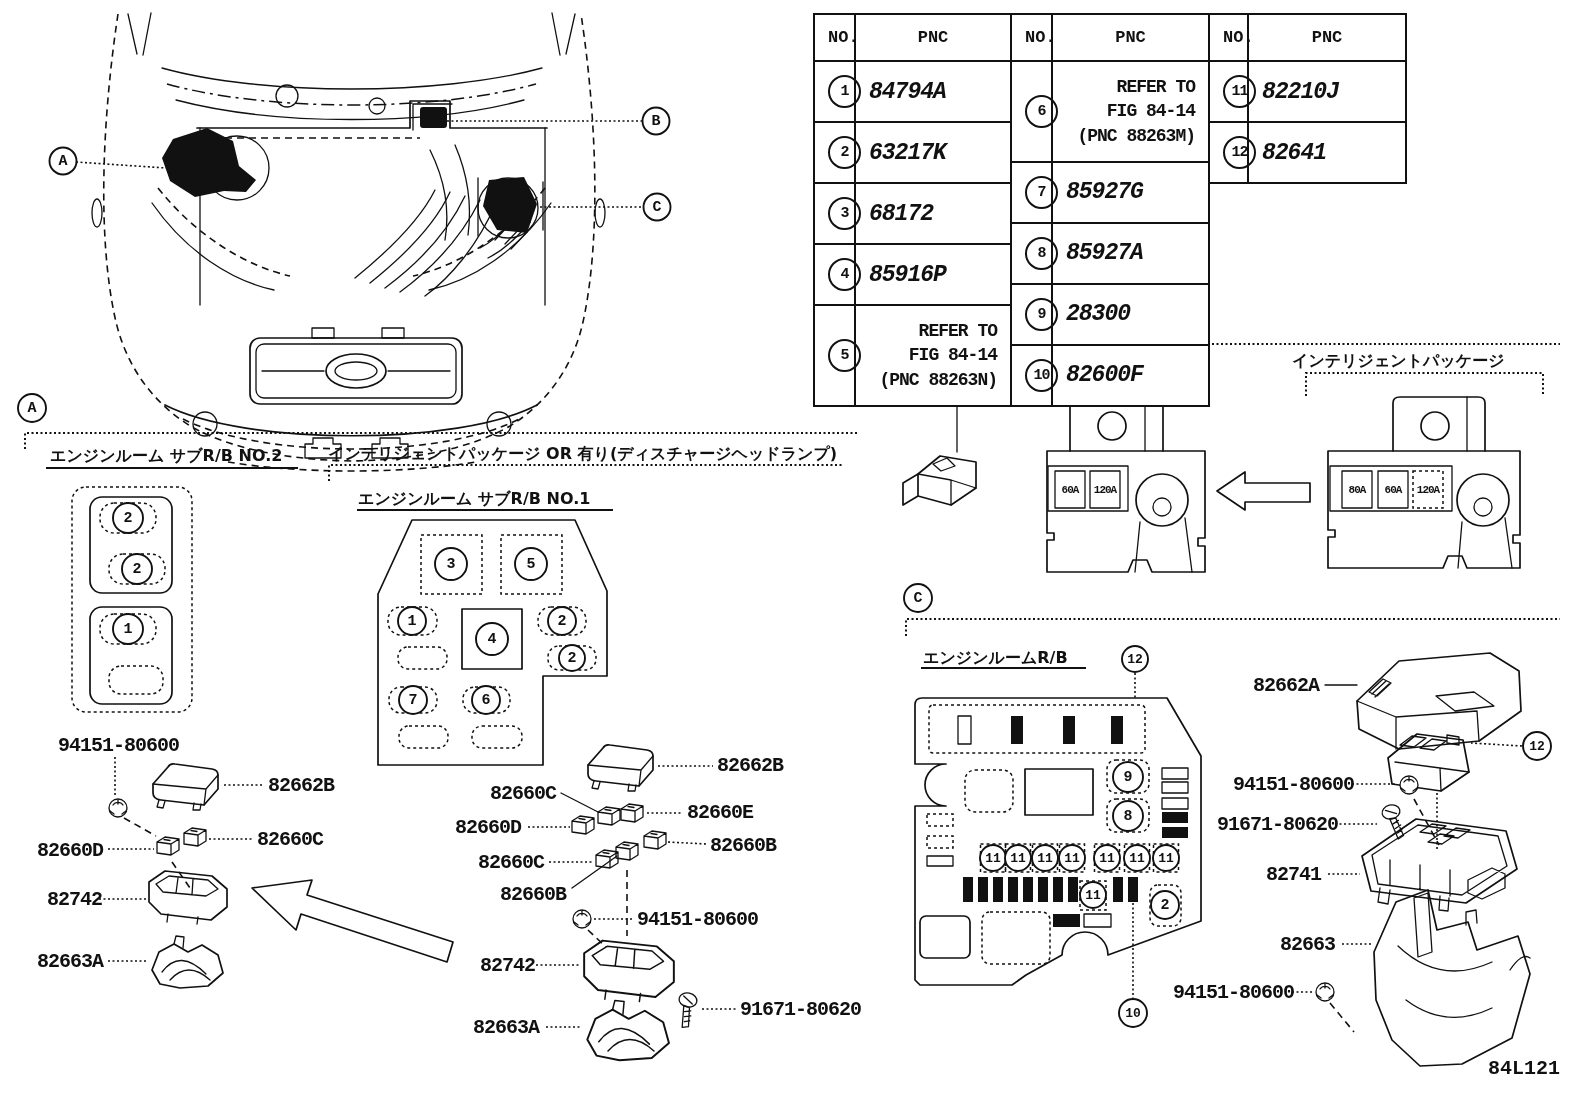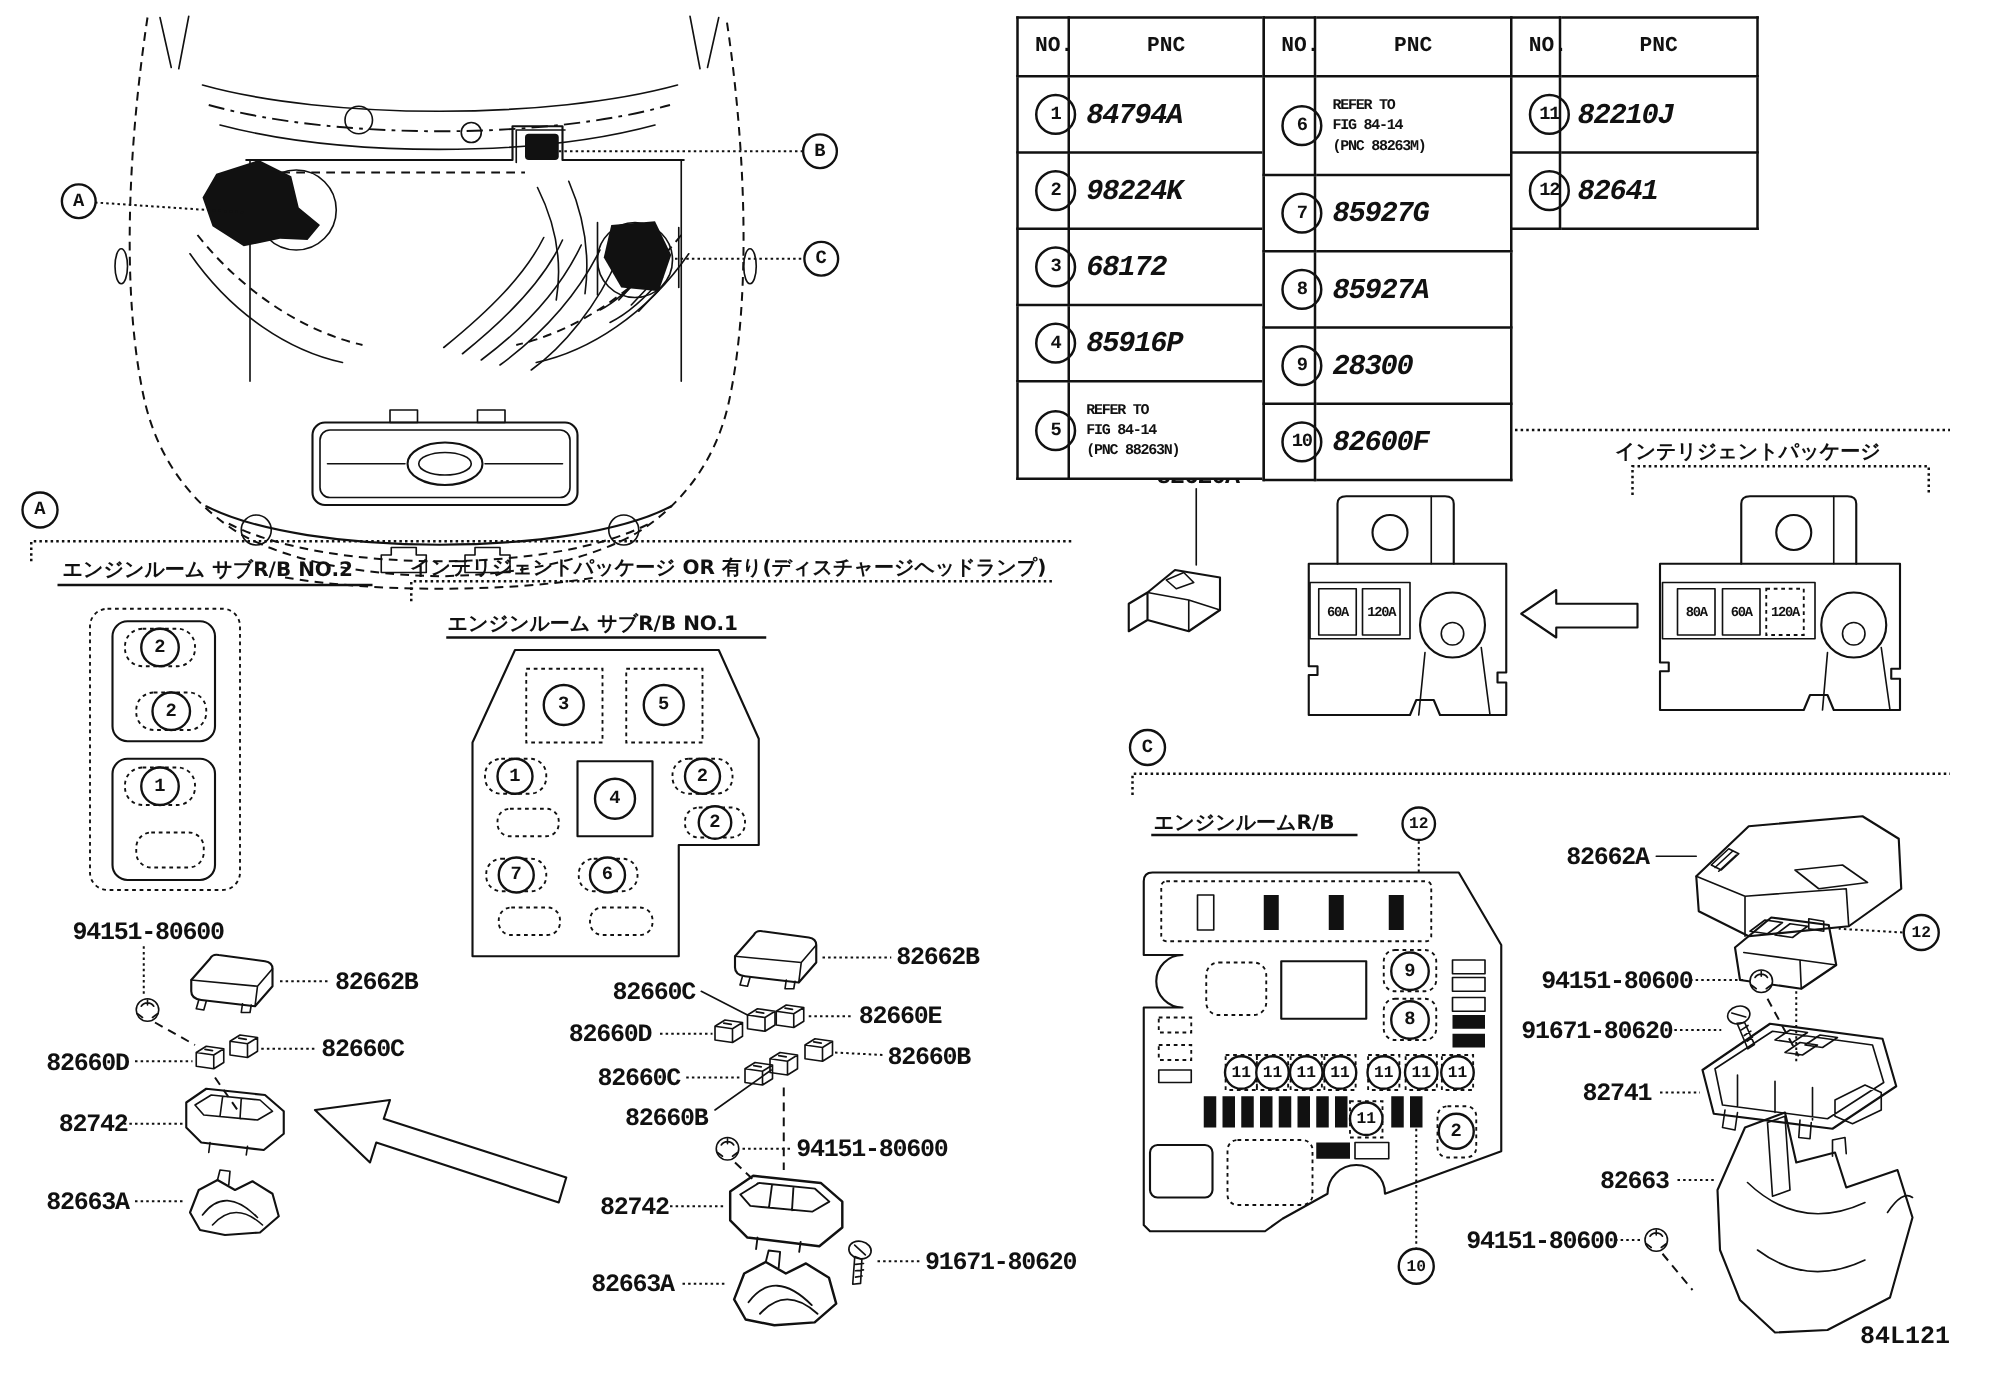--- a/index.html
+++ b/index.html
@@ -25,22 +25,22 @@
   .ct2{font:bold 13px "Liberation Mono",monospace;text-anchor:middle;dominant-baseline:central;}
   .fuse{font:bold 11px "Liberation Mono",monospace;text-anchor:middle;letter-spacing:-1px;}
   .figcode{font:bold 20px "Liberation Mono",monospace;letter-spacing:0px;}
 
   
   table.pnc{position:absolute;border-collapse:collapse;table-layout:fixed;background:#fff;}
   table.pnc td{border:2px solid #111;padding:13px;vertical-align:middle;margin-top:30px;}
   td.hd{font-weight:bold;font-size:17px;text-align:center;}
   td.nocell{text-align:center;}
   td.pnccell{font-weight:bold;font-size:23px;letter-spacing:-1px;padding-left:12px;font-style:italic;}
-  td.pncmulti{font-weight:bold;font-size:12px;letter-spacing:-1px;line-height:1.35;
-              white-space:pre-line;padding-left:8px;}
+  td.pncmulti{font-weight:bold;font-size:18px;letter-spacing:-1px;line-height:1.35;
+              white-space:pre-line;padding-left:8px;text-align:right;}
   .circ{display:inline-flex;width:29px;height:29px;border:2px solid #111;border-radius:50%;
         align-items:center;justify-content:center;font-size:15px;font-weight:bold;
         letter-spacing:-1px;}
 </style>
 </head>
 <body>
 
 <div id="stage">
 
 <svg width="1592" height="1099" viewBox="0 0 1592 1099">
@@ -440,21 +440,21 @@
           <tr style="height:40px">
       <td class="hd">NO.</td>
       <td class="hd">PNC</td>
     </tr>
     <tr style="height:39px">
       <td class="nocell"><span class="circ">1</span></td>
       <td class="pnccell">84794A</td>
     </tr>
     <tr style="height:40px">
       <td class="nocell"><span class="circ">2</span></td>
-      <td class="pnccell">98224K</td>
+      <td class="pnccell">63217K</td>
     </tr>
     <tr style="height:40px">
       <td class="nocell"><span class="circ">3</span></td>
       <td class="pnccell">68172</td>
     </tr>
     <tr style="height:40px">
       <td class="nocell"><span class="circ">4</span></td>
       <td class="pnccell">85916P</td>
     </tr>
     <tr style="height:78px">

